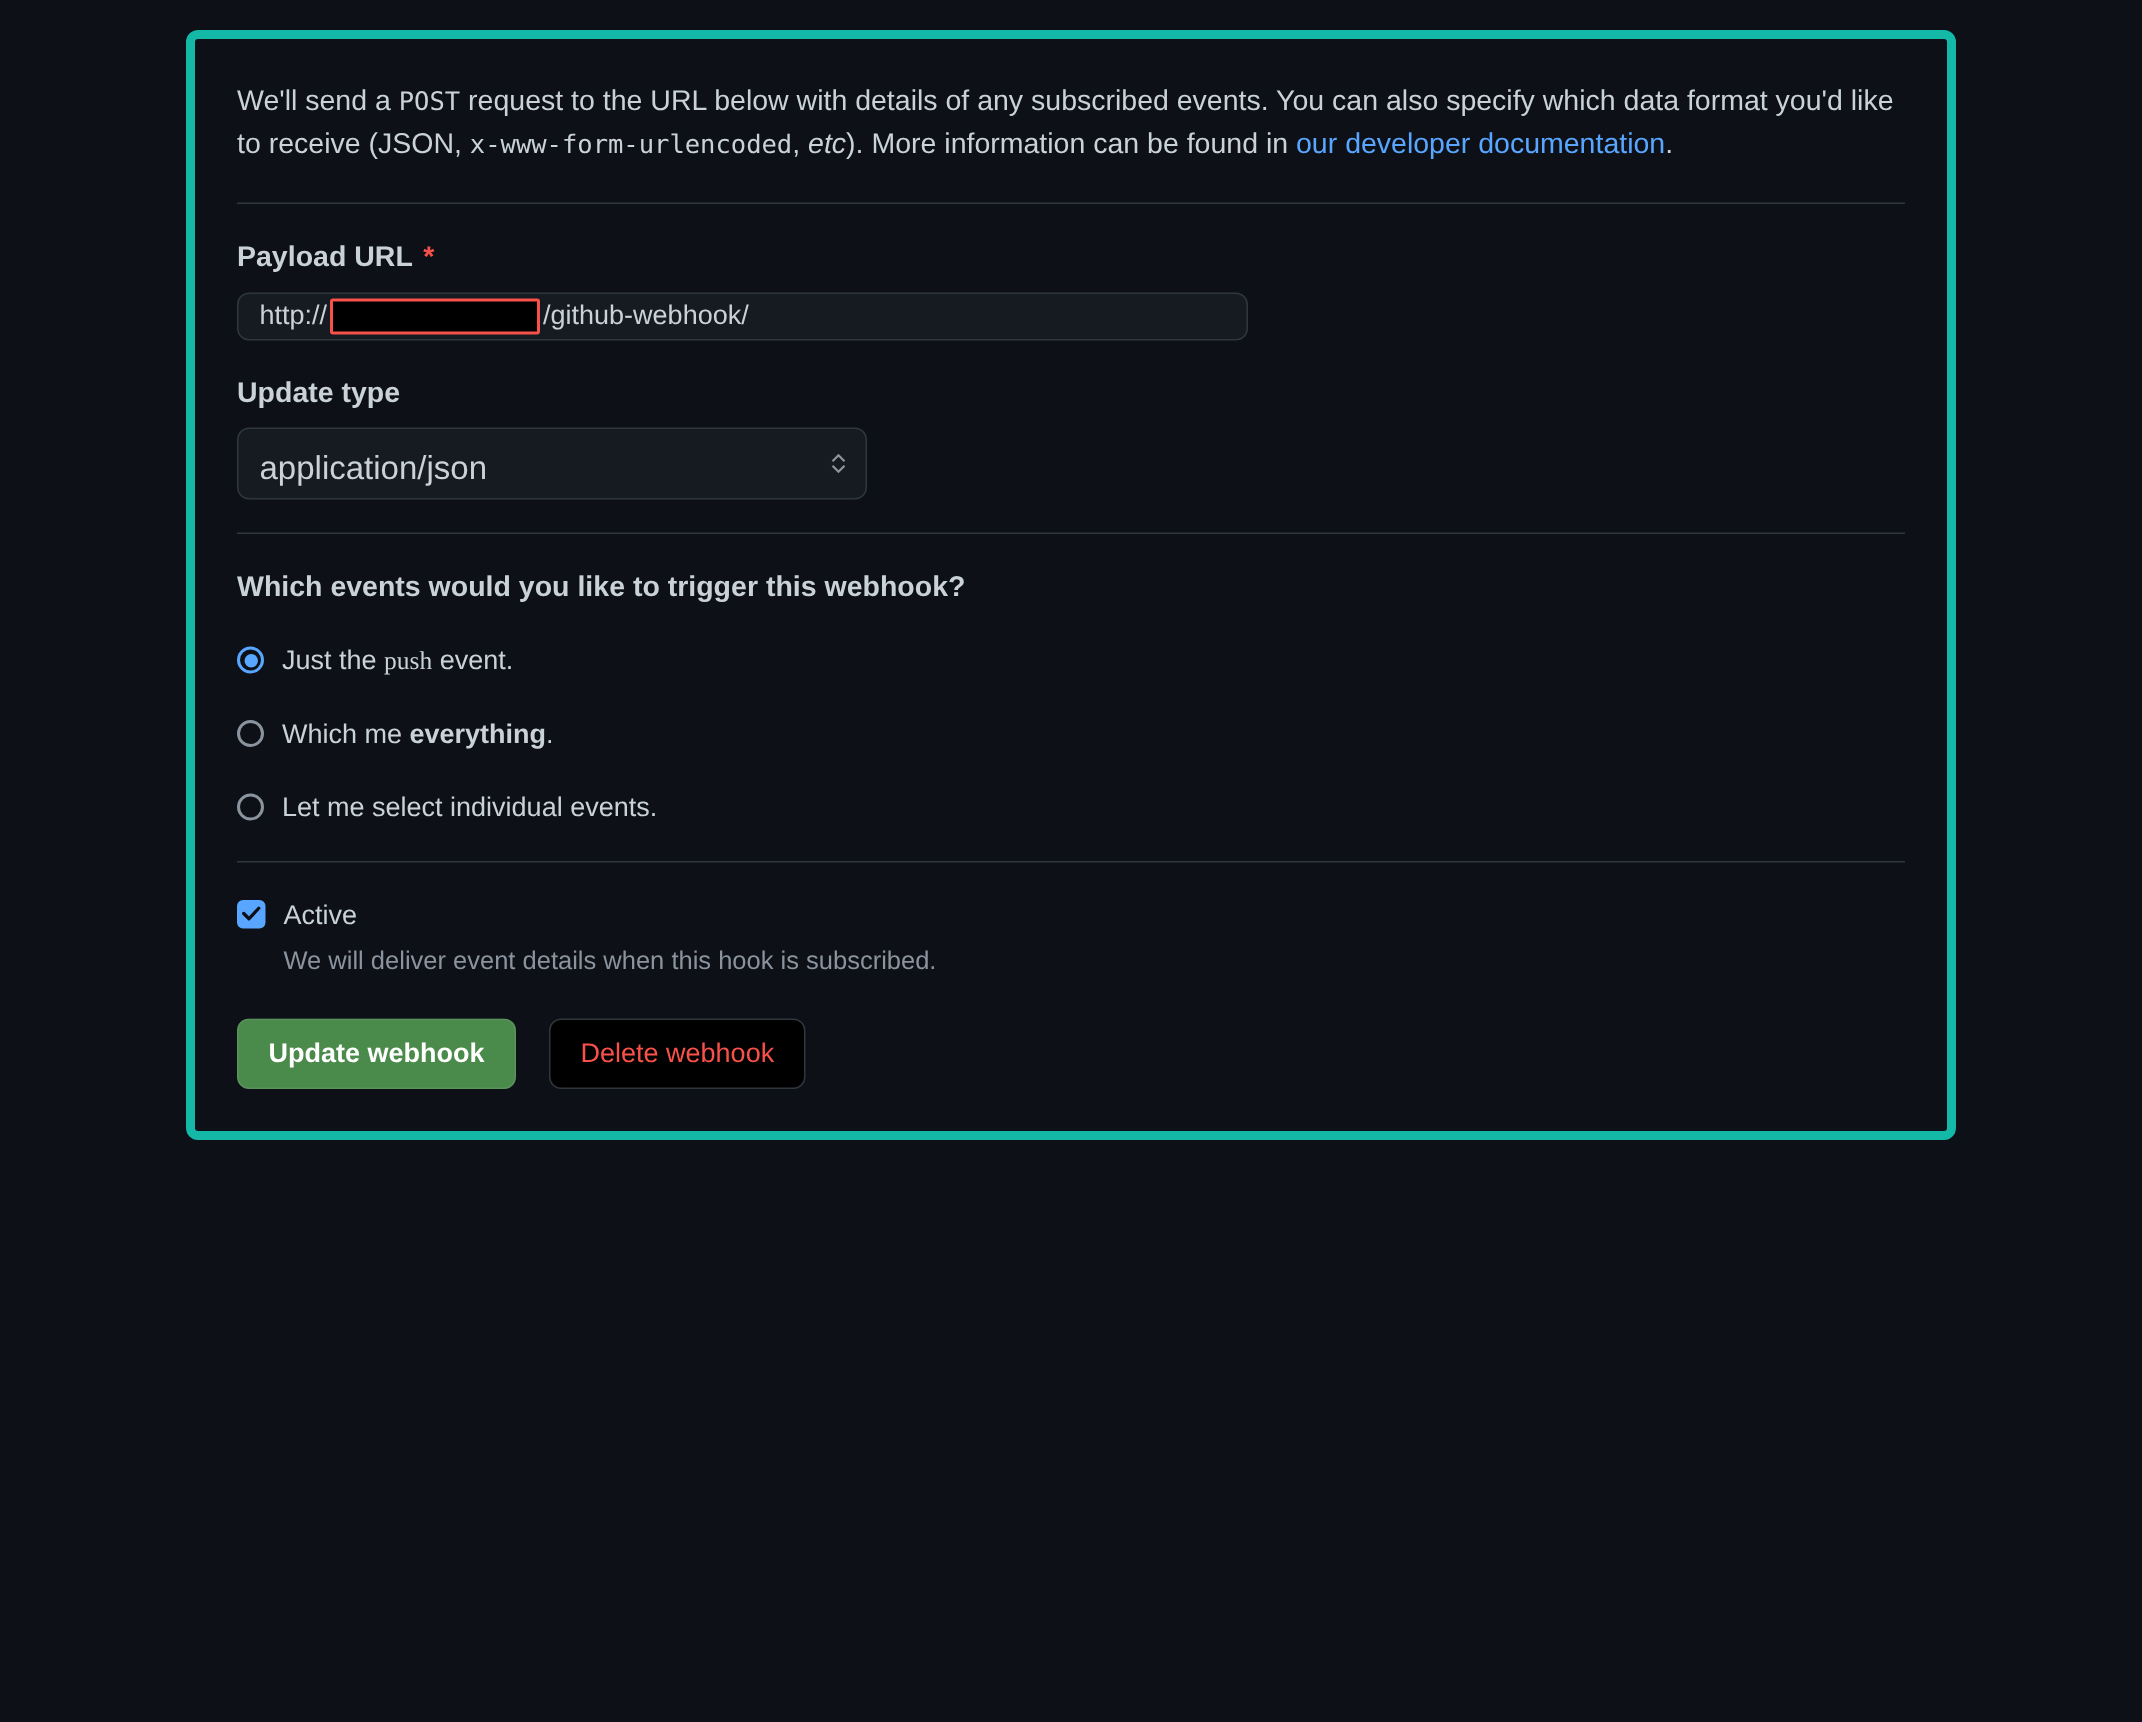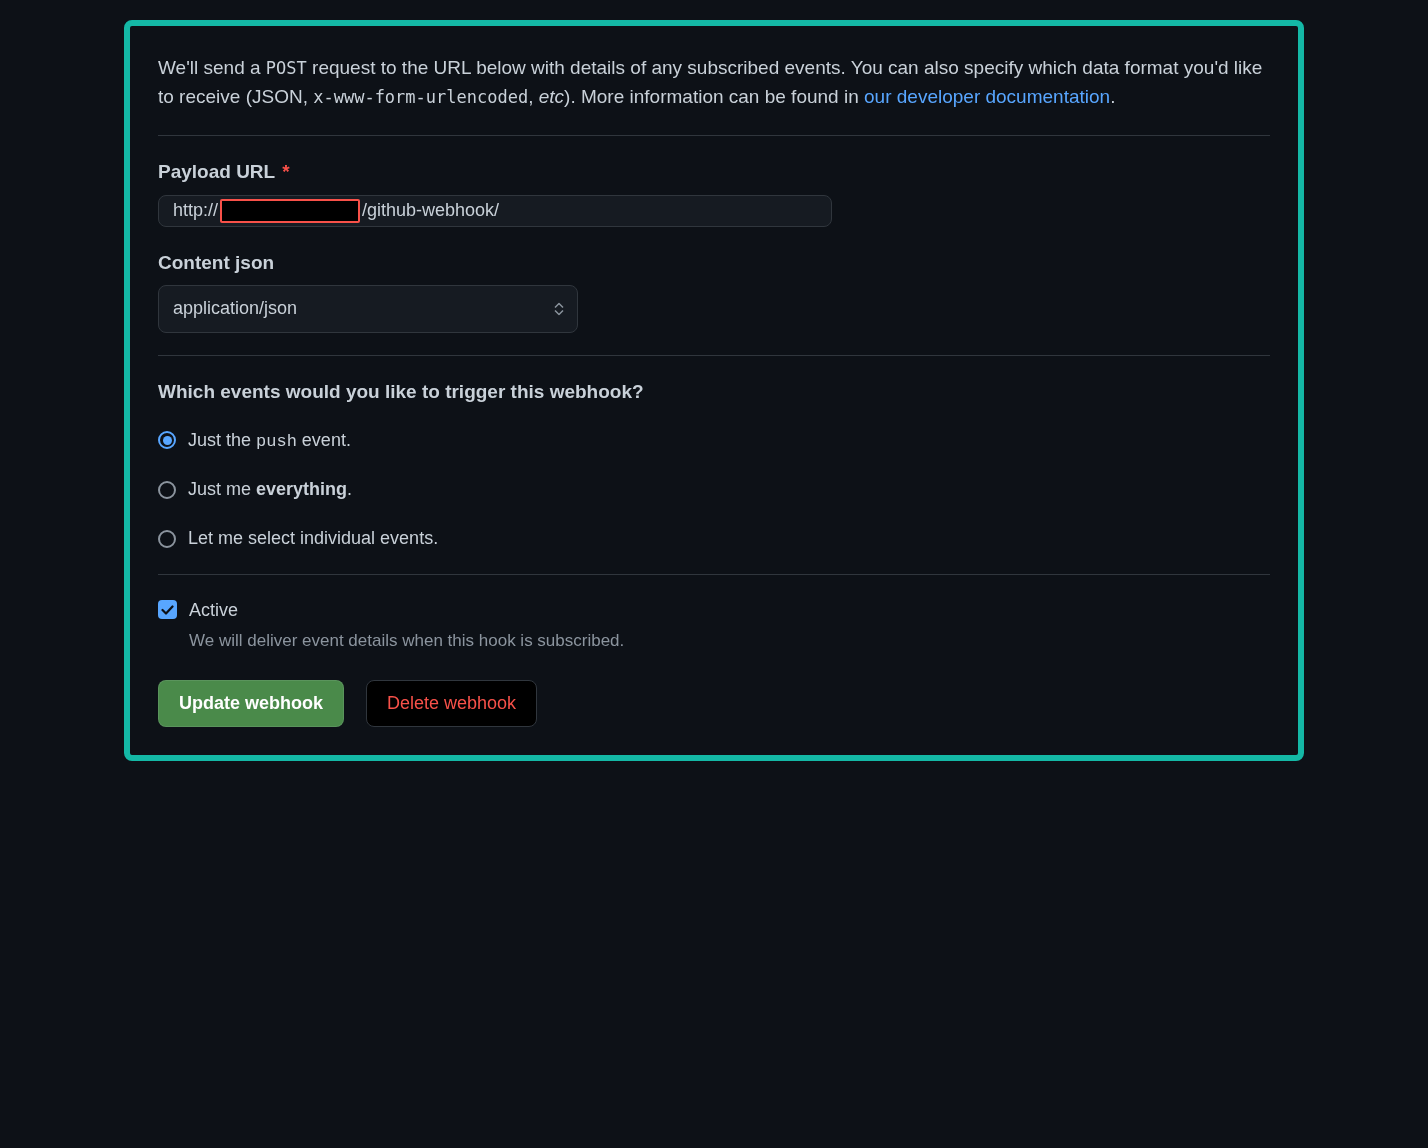--- a/index.html
+++ b/index.html
@@ -95,21 +95,21 @@
       vertical-align: middle;
     }
     .select-wrap {
       position: relative;
       width: 420px;
       max-width: 100%;
     }
     .select {
       width: 100%;
       padding: 9px 14px;
-      font-size: 18px;
+      font-size: 22px;
       background: #161b22;
       border: 1px solid #30363d;
       border-radius: 8px;
       color: #c9d1d9;
       appearance: none;
       -webkit-appearance: none;
       cursor: pointer;
       height: 48px;
     }
     .select-arrows {
@@ -158,21 +158,21 @@
       width: 9px;
       height: 9px;
       border-radius: 50%;
       background: #58a6ff;
     }
     .radio-label {
       font-size: 18px;
       color: #c9d1d9;
     }
     .radio-label code {
-      font-family: Liberation Mono, monospace;
+      font-family: Liberation Serif, serif;
       font-size: 17px;
     }
     .radio-label strong {
       font-weight: 700;
     }
     .checkbox-row {
       display: flex;
       align-items: flex-start;
     }
     .checkbox-box {
@@ -251,21 +251,21 @@
       <span class="required-mark">*</span>
     </label>
     <div class="url-input-wrap">
       <span>http://</span>
         <span class="redact"></span>
         <span>/github-webhook/</span>
     </div>
   </div>
 
   <div class="form-group">
-    <label class="form-label">Content json</label>
+    <label class="form-label">Update type</label>
     <div class="select-wrap">
       <div class="select">
         <span>application/json</span>
       </div>
       <span class="select-arrows">
         <svg width="10" height="6" viewBox="0 0 10 6">
             <path d="M1 5 L5 1 L9 5" stroke="#8b949e" stroke-width="1.5" fill="none"></path>
           </svg>
         <svg width="10" height="6" viewBox="0 0 10 6">
             <path d="M1 1 L5 5 L9 1" stroke="#8b949e" stroke-width="1.5" fill="none"></path>
@@ -284,21 +284,21 @@
       <span class="radio-dot"></span>
     </span>
     <span class="radio-label">
       <span>Just the </span><code>push</code><span> event.</span>
     </span>
   </label>
 
   <label class="radio-item">
     <span class="radio-circle"></span>
     <span class="radio-label">
-      <span>Just me </span><strong>everything</strong><span>.</span>
+      <span>Which me </span><strong>everything</strong><span>.</span>
     </span>
   </label>
 
   <label class="radio-item">
     <span class="radio-circle"></span>
     <span class="radio-label">Let me select individual events.</span>
   </label>
 
   <hr class="divider">
 

